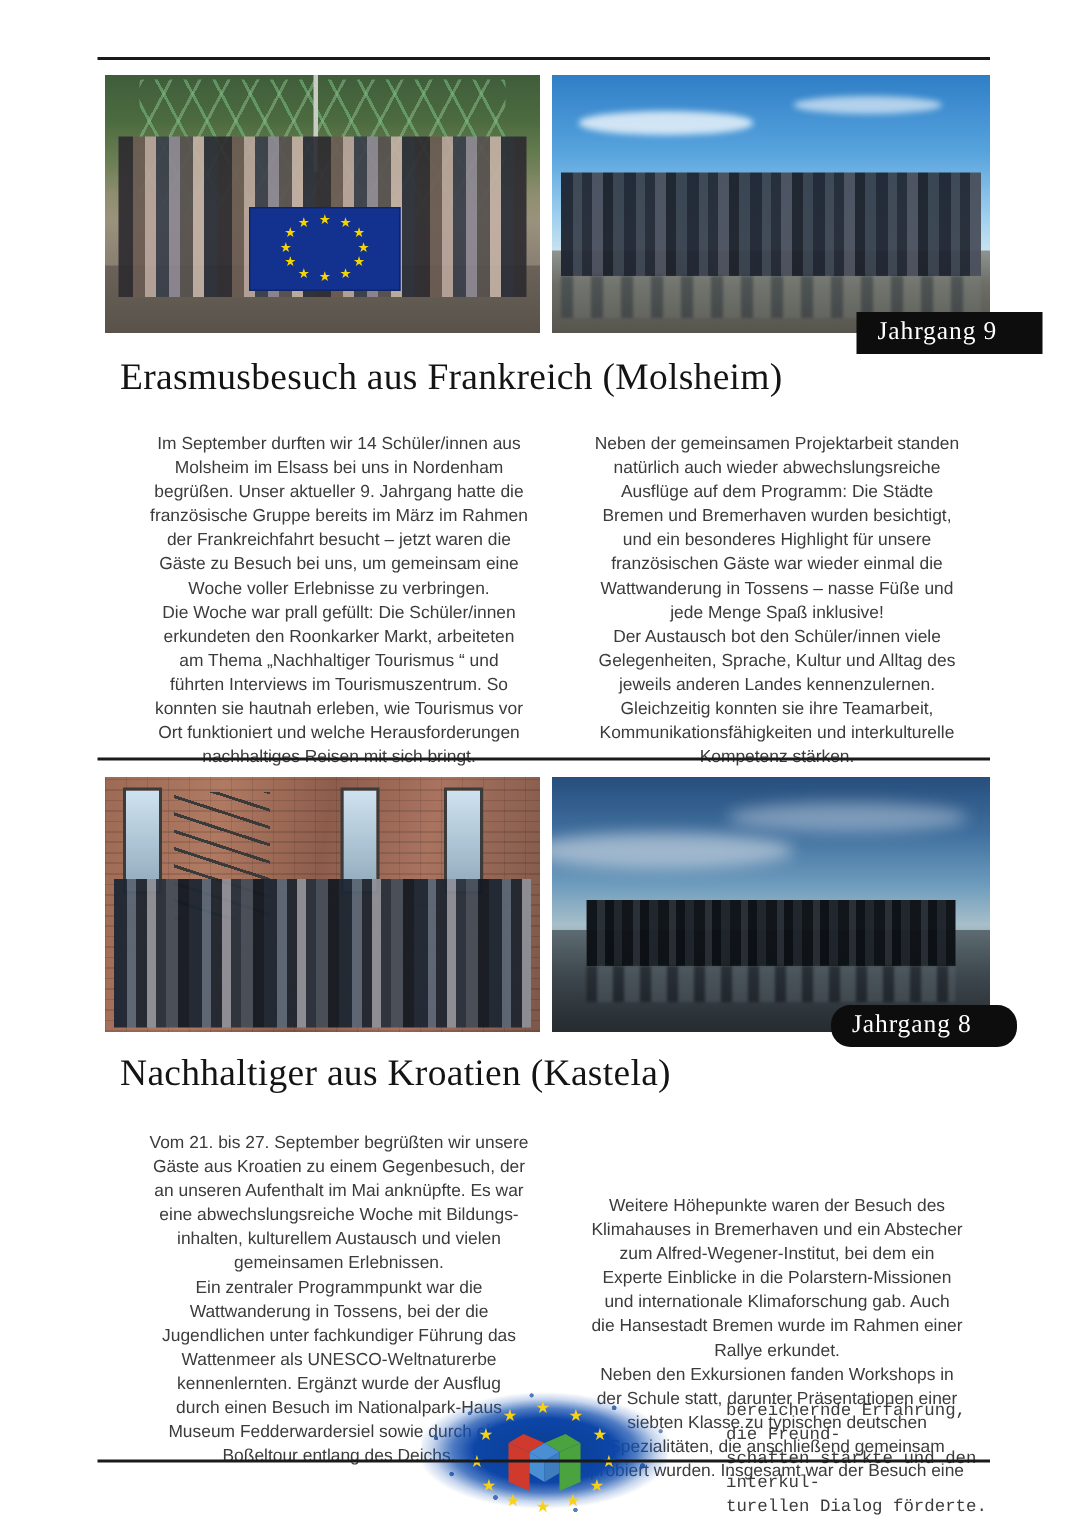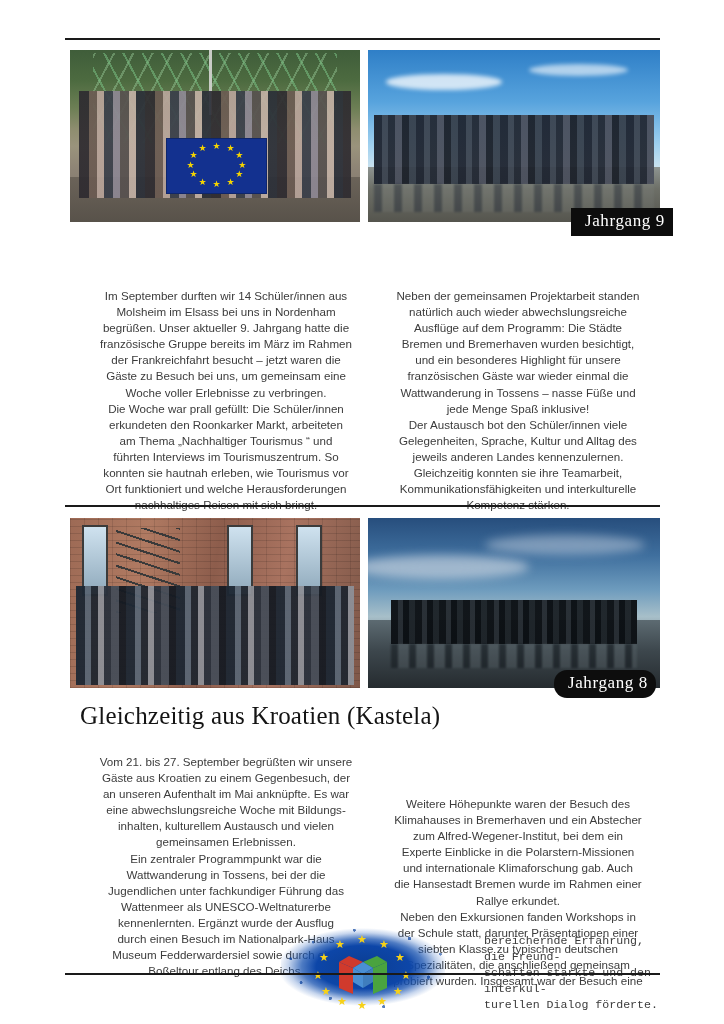--- a/index.html
+++ b/index.html
@@ -118,21 +118,21 @@
   }
 
   
   .badge {
     position: absolute;
     background: #0d0d0d;
     color: #ffffff;
     font-family: "Liberation Serif", serif;
     font-size: 17px;
     letter-spacing: .6px;
-    padding: 3px 8px 5px 14px;
+    padding: 3px 30px 5px 14px;
     white-space: nowrap;
     line-height: 1.15;
     text-align: right;
   }
 
   
   .heading {
     position: absolute;
     font-family: "Liberation Serif", serif;
     font-size: 25px;
@@ -231,20 +231,21 @@
       <div class="cloud1"></div>
       <div class="cloud2"></div>
       <div class="mud"></div>
       <div class="crowd"></div>
       <div class="reflect"></div>
     </div>
   </div>
 
   <div class="badge" style="left:571px; top:208px;">Jahrgang  9</div>
 
+  <div class="heading" style="left:80px; top:238px;">Erasmusbesuch aus  Frankreich (Molsheim)</div>
 
   <div class="col" style="left:80px; top:288px;">Im September durften wir 14 Schüler/innen aus
 Molsheim im Elsass bei uns in Nordenham
 begrüßen. Unser aktueller 9. Jahrgang hatte die
 französische Gruppe bereits im März im Rahmen
 der Frankreichfahrt besucht – jetzt waren die
 Gäste zu Besuch bei uns, um gemeinsam eine
 Woche voller Erlebnisse zu verbringen.
 Die Woche war prall gefüllt: Die Schüler/innen
 erkundeten den Roonkarker Markt, arbeiteten
@@ -288,21 +289,21 @@
       <div class="cl1"></div>
       <div class="cl2"></div>
       <div class="sea"></div>
       <div class="crowd"></div>
       <div class="crowdref"></div>
     </div>
   </div>
 
   <div class="badge" style="left:554px; top:670px;border-radius:13px;">Jahrgang  8</div>
 
-  <div class="heading" style="left:80px; top:702px;">Gleichzeitig aus Kroatien (Kastela)</div>
+  <div class="heading" style="left:80px; top:702px;">Nachhaltiger aus Kroatien (Kastela)</div>
 
   <div class="col" style="left:80px; top:754px;">Vom 21. bis 27. September  begrüßten wir unsere
 Gäste aus Kroatien zu einem Gegenbesuch, der
 an unseren Aufenthalt im Mai anknüpfte. Es war
 eine abwechslungsreiche Woche mit Bildungs-
 inhalten, kulturellem Austausch und vielen
 gemeinsamen Erlebnissen.
 Ein zentraler Programmpunkt war die
 Wattwanderung in Tossens, bei der die
 Jugendlichen unter fachkundiger Führung das

